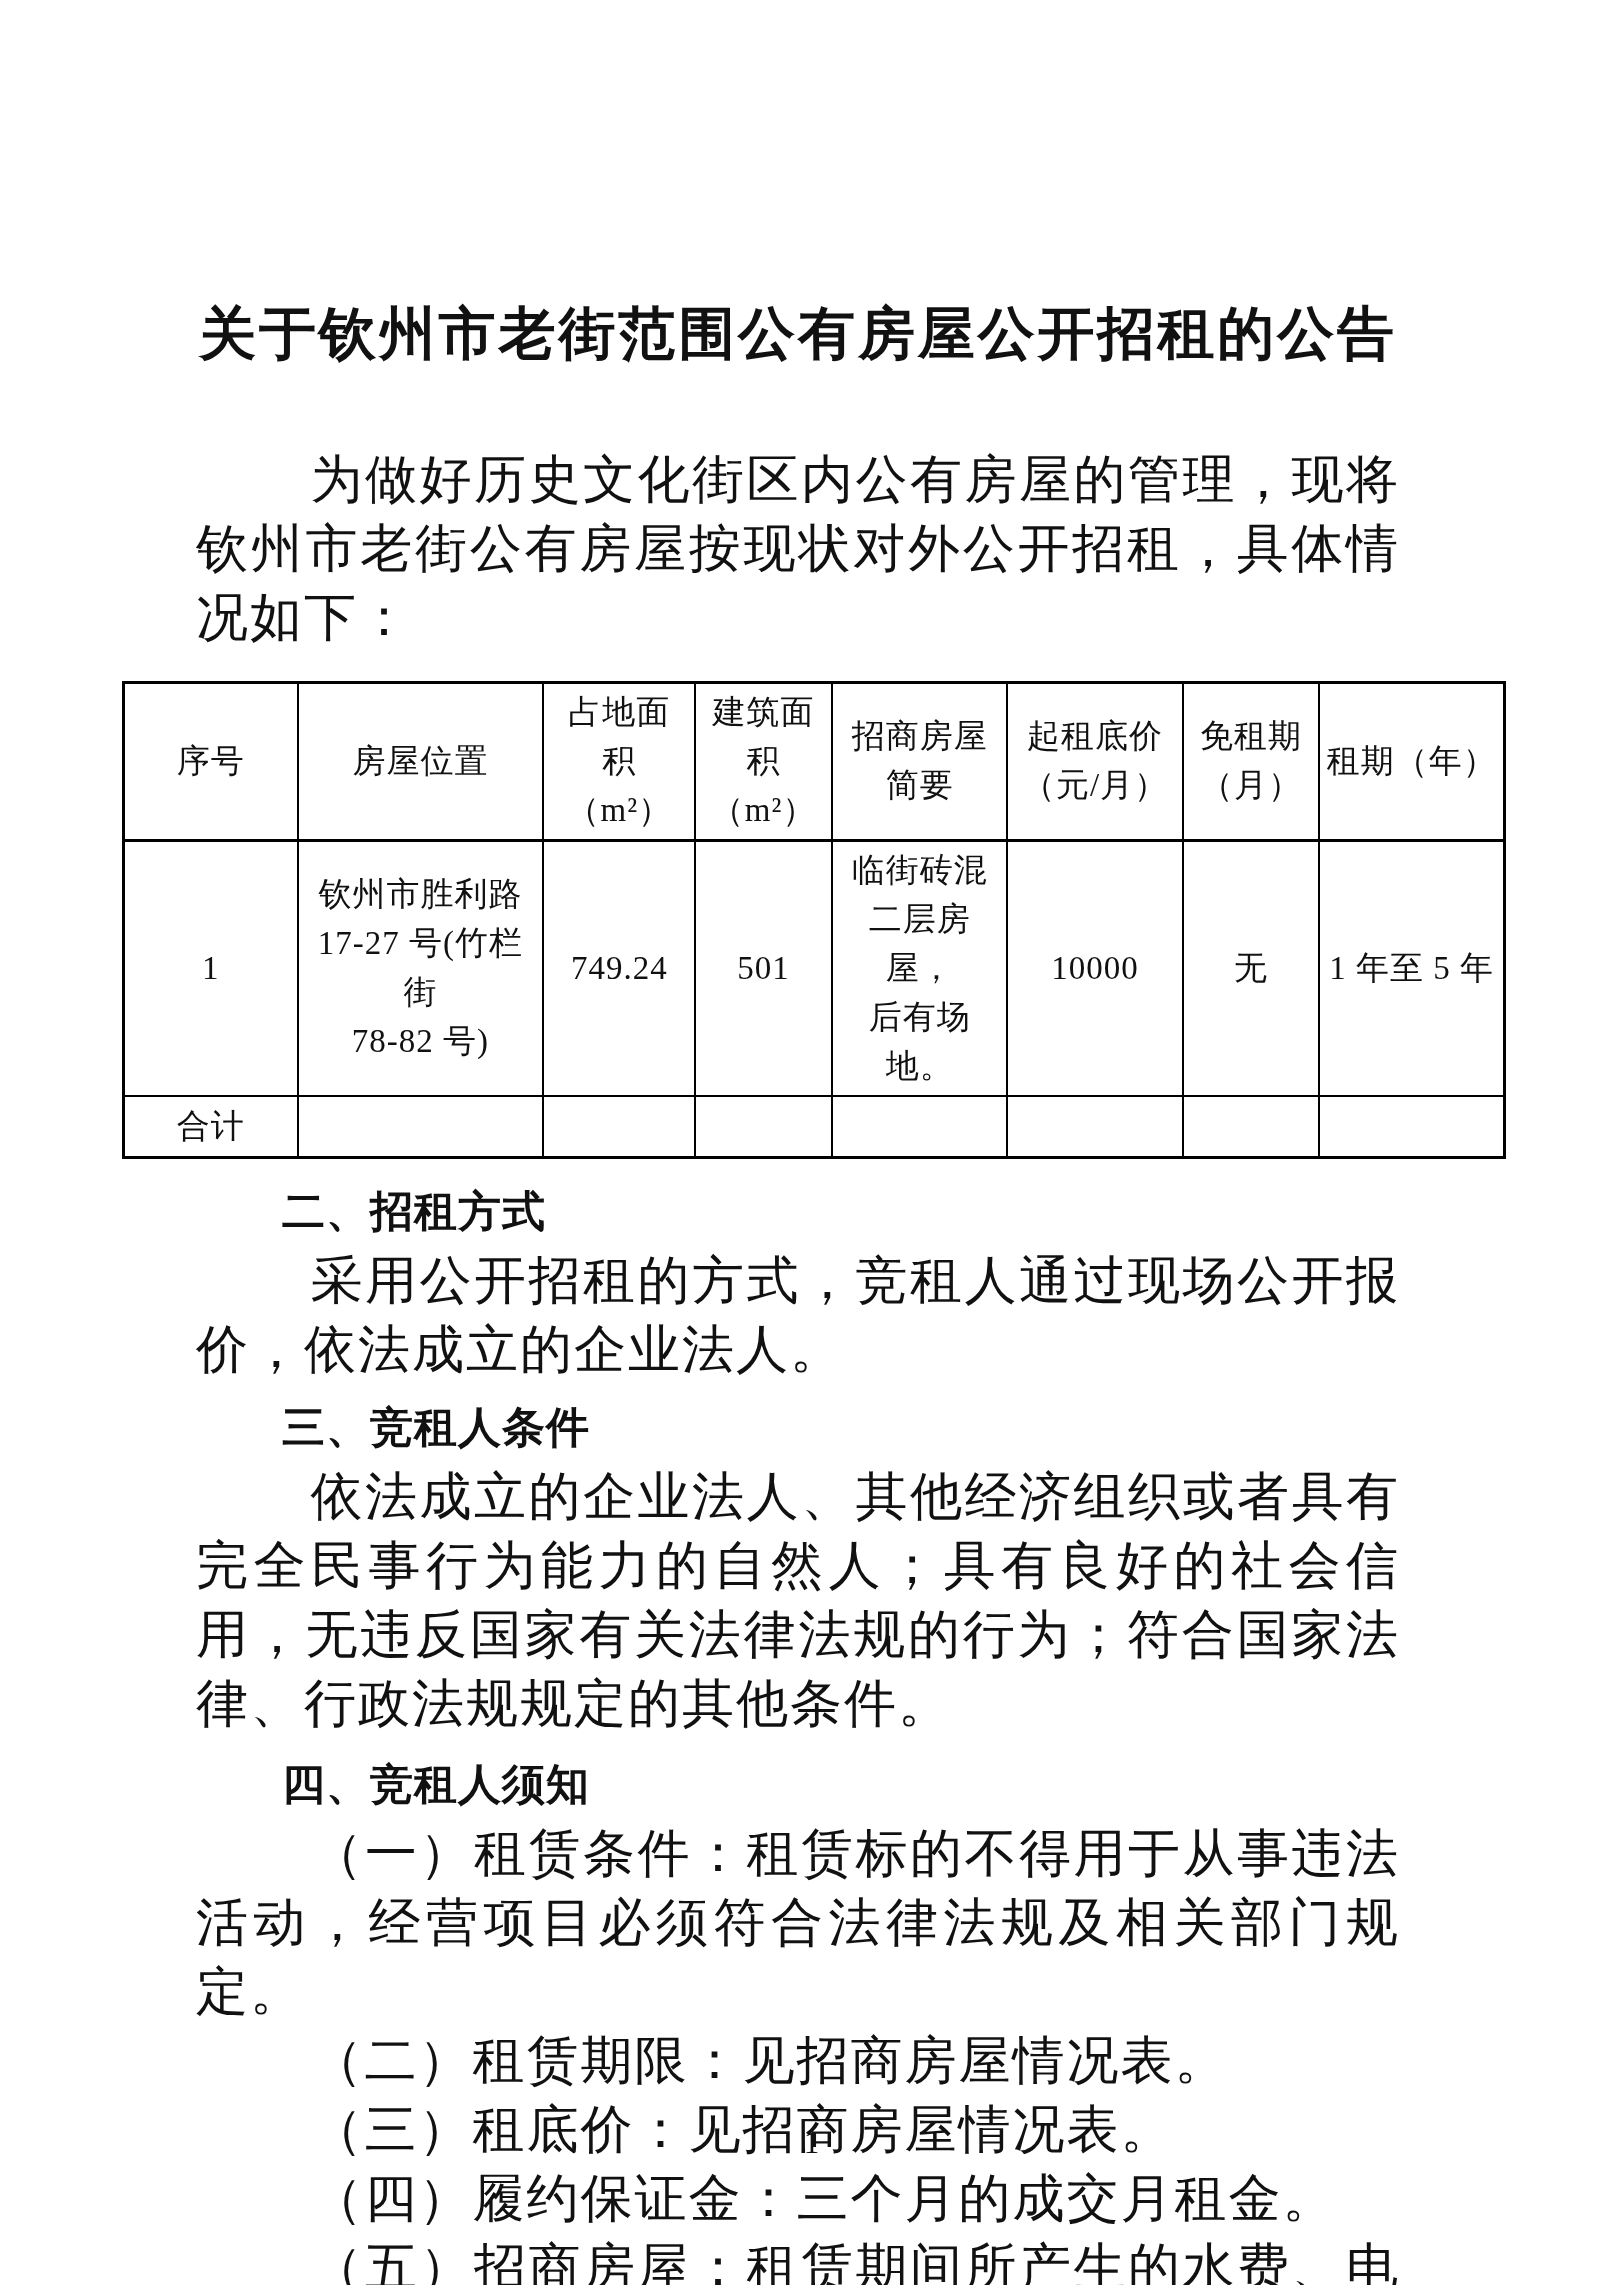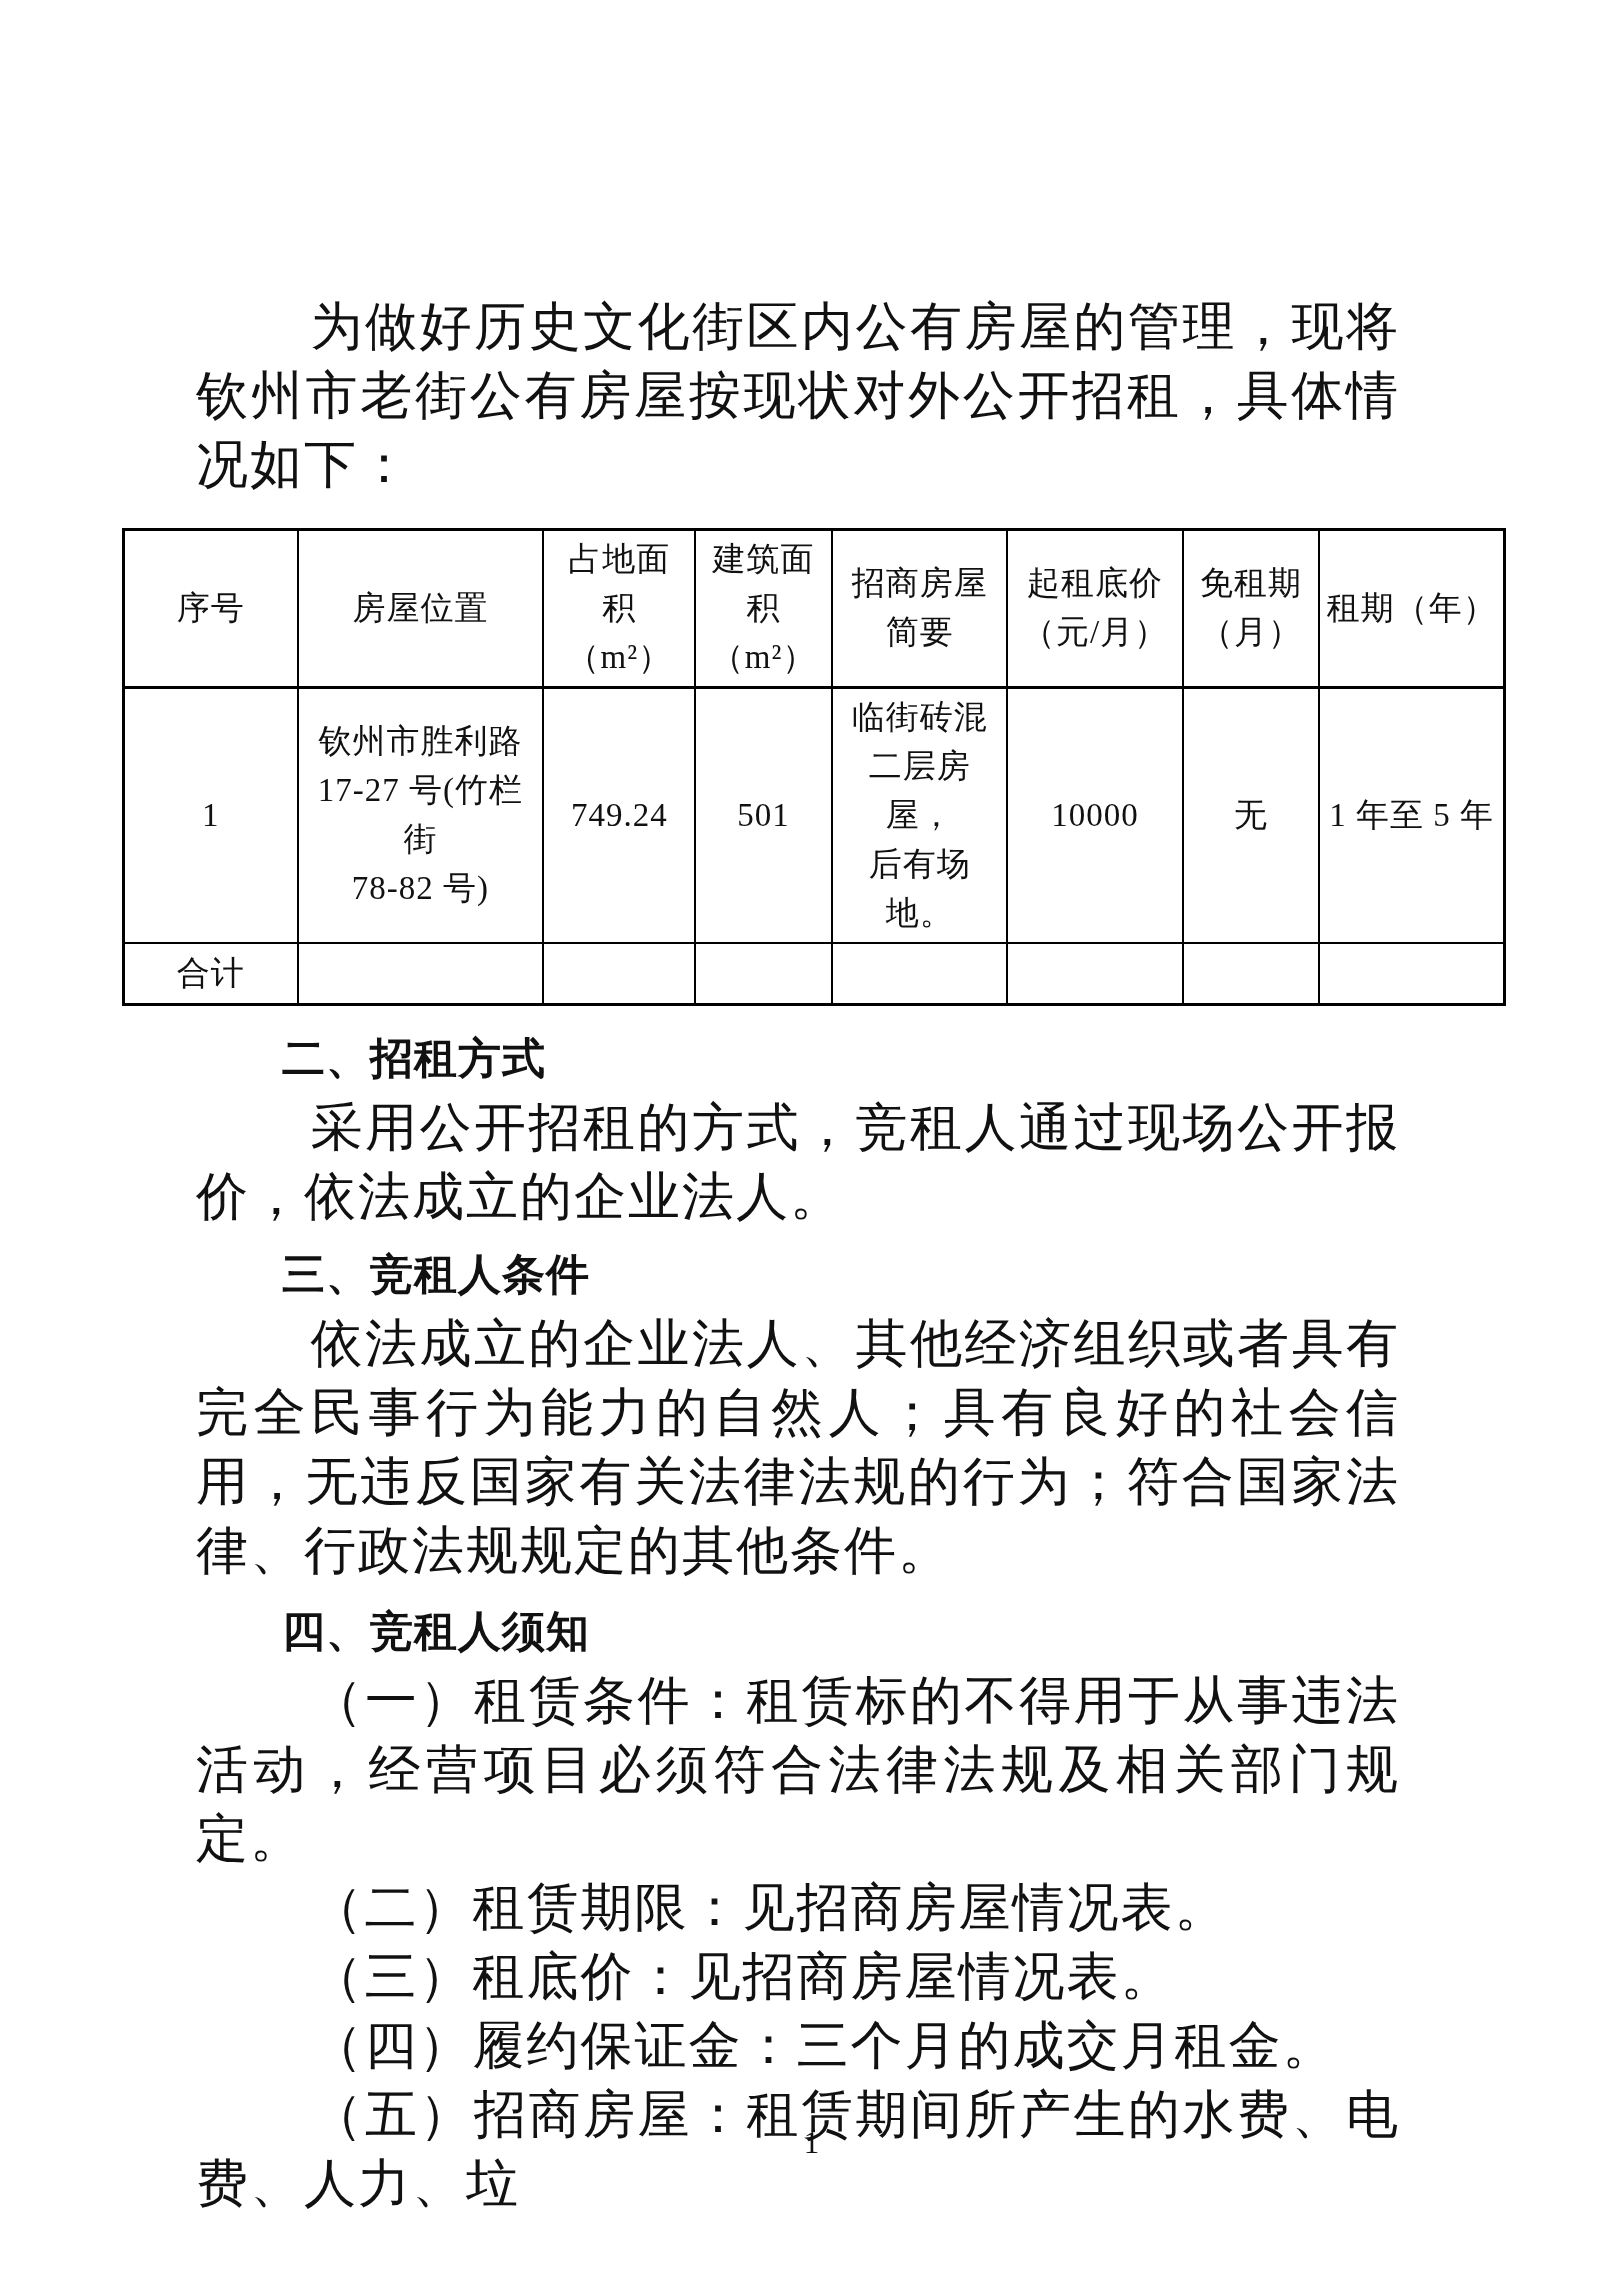--- a/index.html
+++ b/index.html
@@ -90,20 +90,21 @@
     font-size: 31px;
     font-family: "Liberation Serif", "DejaVu Serif", serif;
   }
 </style>
 </head>
 <body>
 
 <div class="page">
   <div class="content">
 
+    <h1 class="doc-title">关于钦州市老街范围公有房屋公开招租的公告</h1>
 
     <p class="para">为做好历史文化街区内公有房屋的管理，现将钦州市老街公有房屋按现状对外公开招租，具体情况如下：</p>
 
 
     <div class="table-wrap">
       <table class="rental">
         <colgroup>
           <col style="width:12.6%">
           <col style="width:17.8%">
           <col style="width:11.0%">

